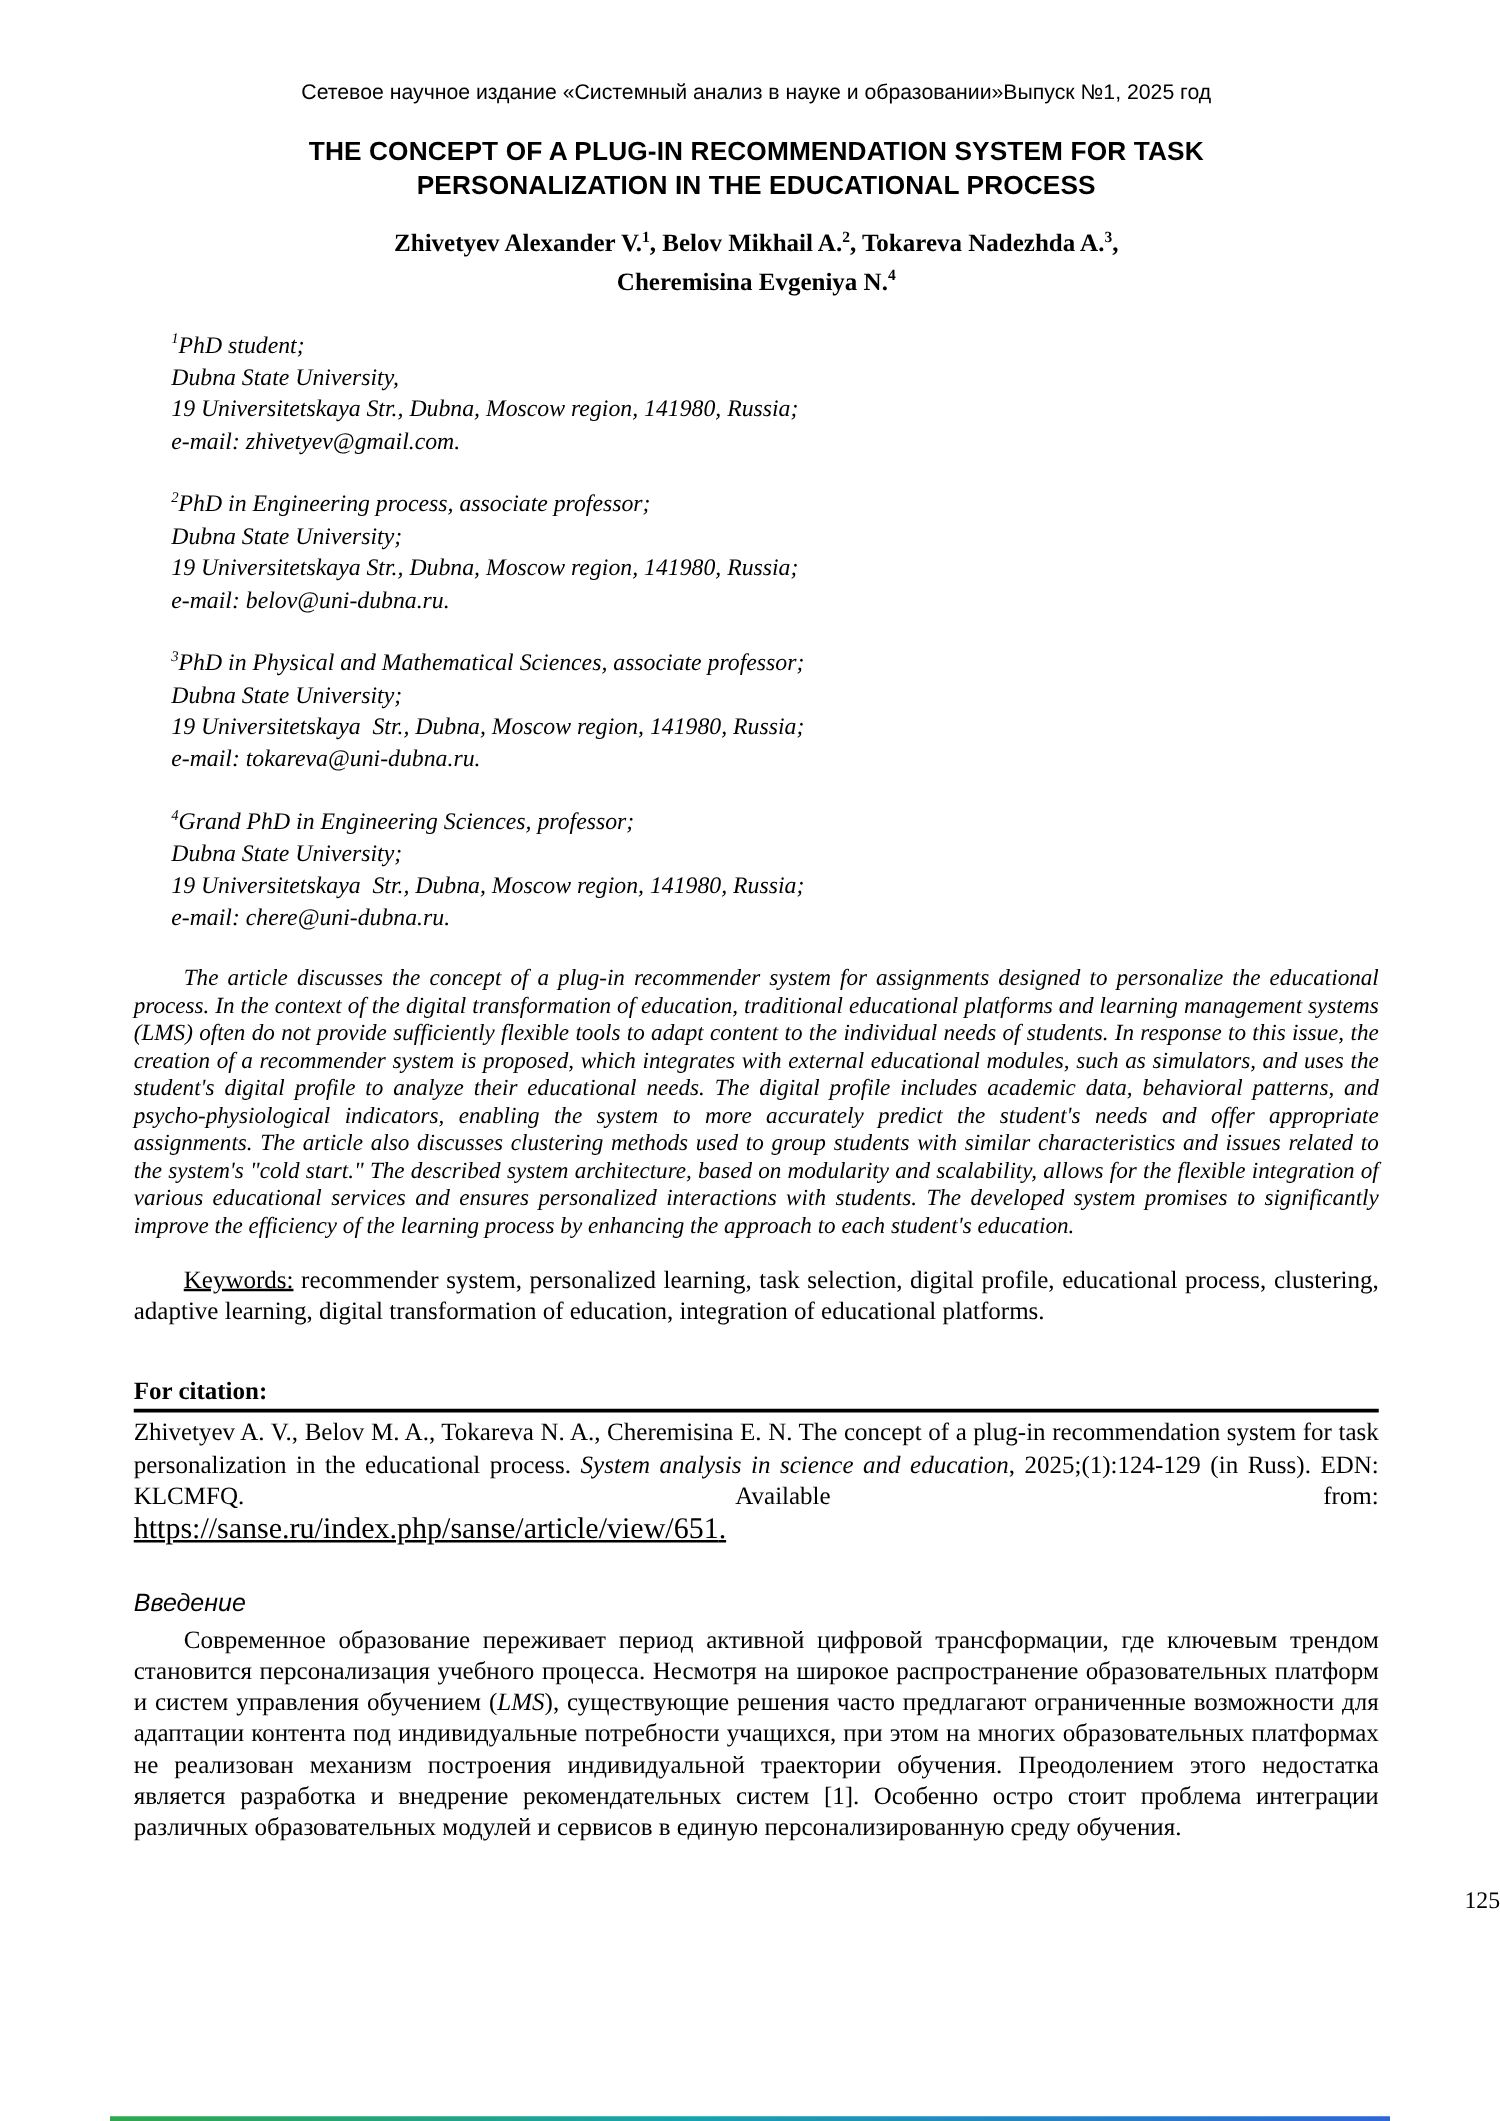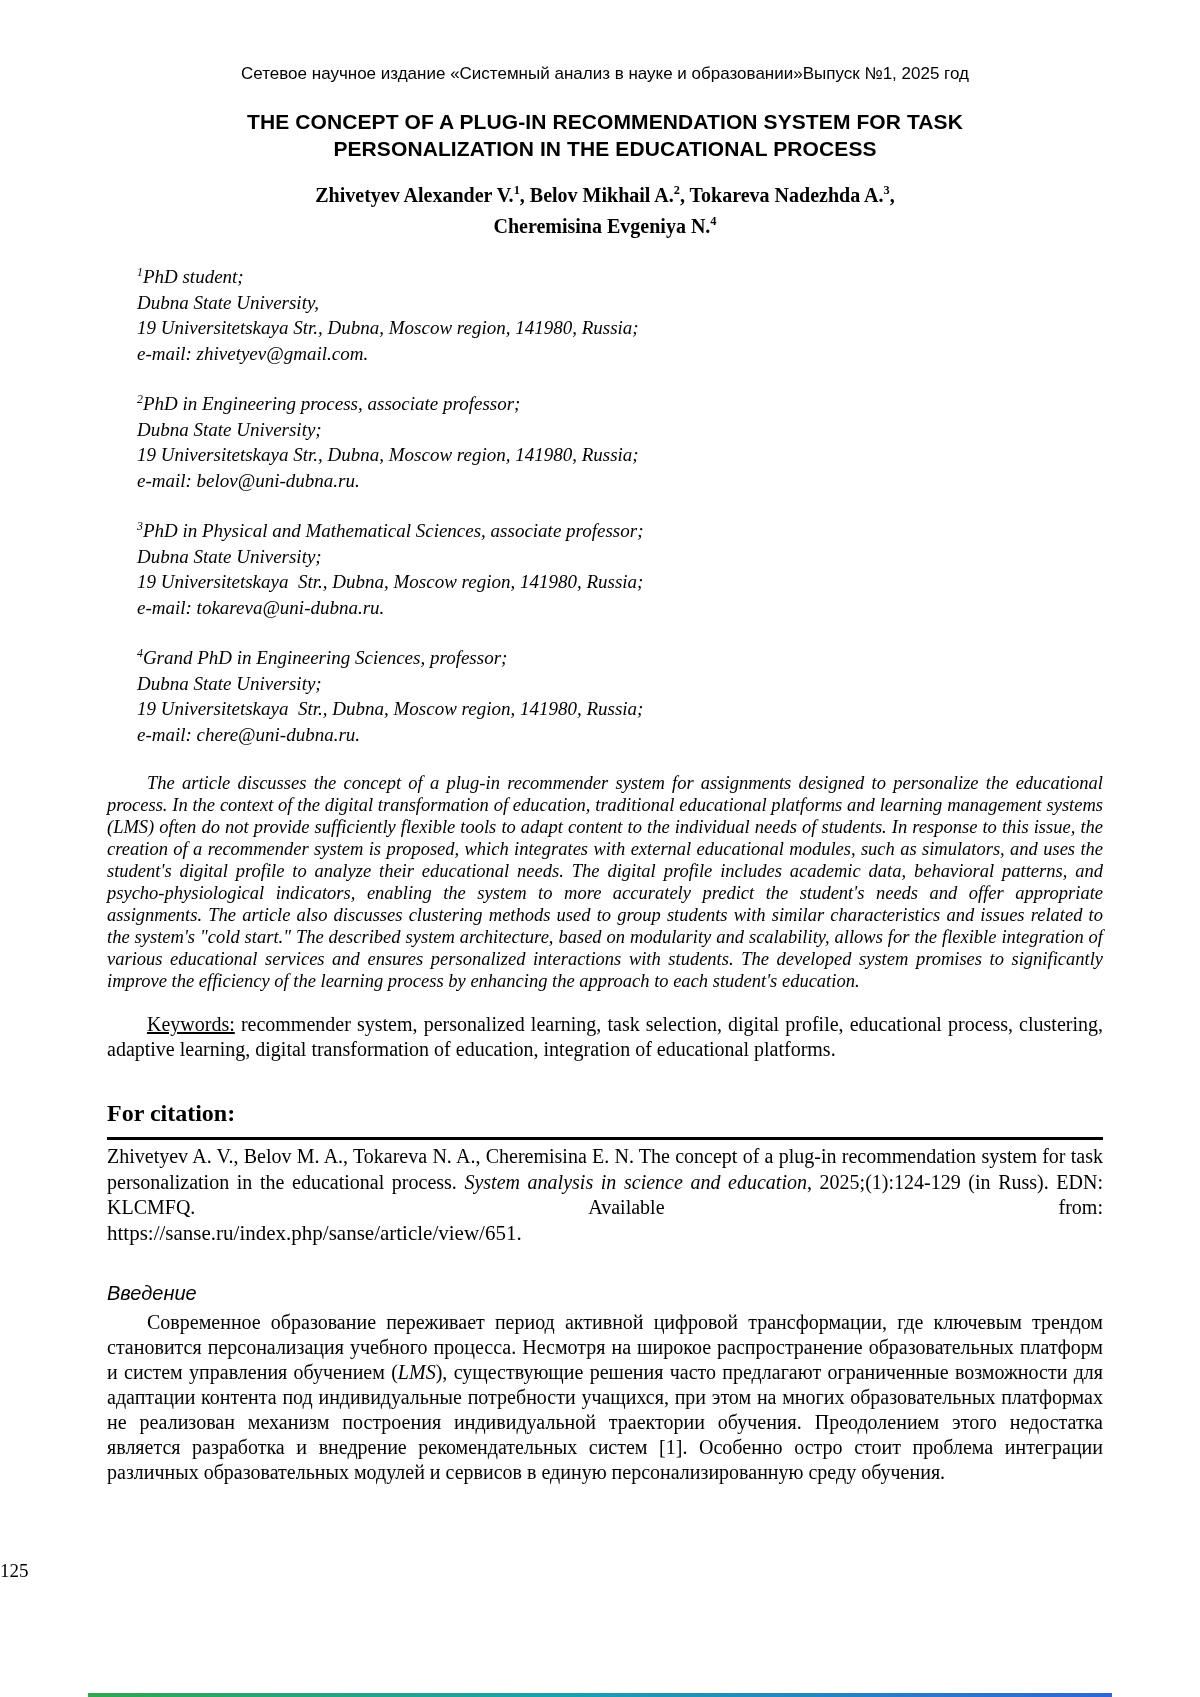--- a/index.html
+++ b/index.html
@@ -73,36 +73,37 @@
     font-size: 20px;
     line-height: 25px;
     text-align: justify;
     text-indent: 40px;
   }
   .keywords-label { text-decoration: underline; }
   
   .for-citation-heading {
     margin-top: 38px;
     font-weight: bold;
-    font-size: 24px;
+    font-size: 20px;
     line-height: 26px;
     border-bottom: 3px solid #000;
-    padding-bottom: 11px;
+    padding-bottom: 1px;
   }
   .citation {
     margin-top: 4px;
     font-size: 20px;
     line-height: 25.5px;
     text-align: justify;
     text-align-last: justify;
   }
   .citation-tail {
-    font-size: 21px;
+    font-size: 24px;
     line-height: 25.5px;
     text-align: left;
+    text-decoration: underline;
   }
   .citation-journal { font-style: italic; }
   
   .section-heading {
     margin-top: 30px;
     font-family: "Liberation Sans", sans-serif;
     font-style: italic;
     font-size: 20px;
     line-height: 34px;
   }
@@ -110,24 +111,24 @@
   .body-paragraph {
     font-size: 20px;
     line-height: 25px;
     text-align: justify;
     text-indent: 40px;
   }
   .italic { font-style: italic; }
   
   .page-number {
     position: absolute;
-    top: 1560px;
+    top: 1510px;
     left: 0;
     width: 100%;
-    text-align: left;
+    text-align: right;
     font-size: 19px;
   }
   .footer-accent-bar {
     position: absolute;
     bottom: 0;
     left: 88px;
     right: 88px;
     height: 4px;
     background: linear-gradient(90deg,
       var(--bar_from, #2fa84f) 0%,

